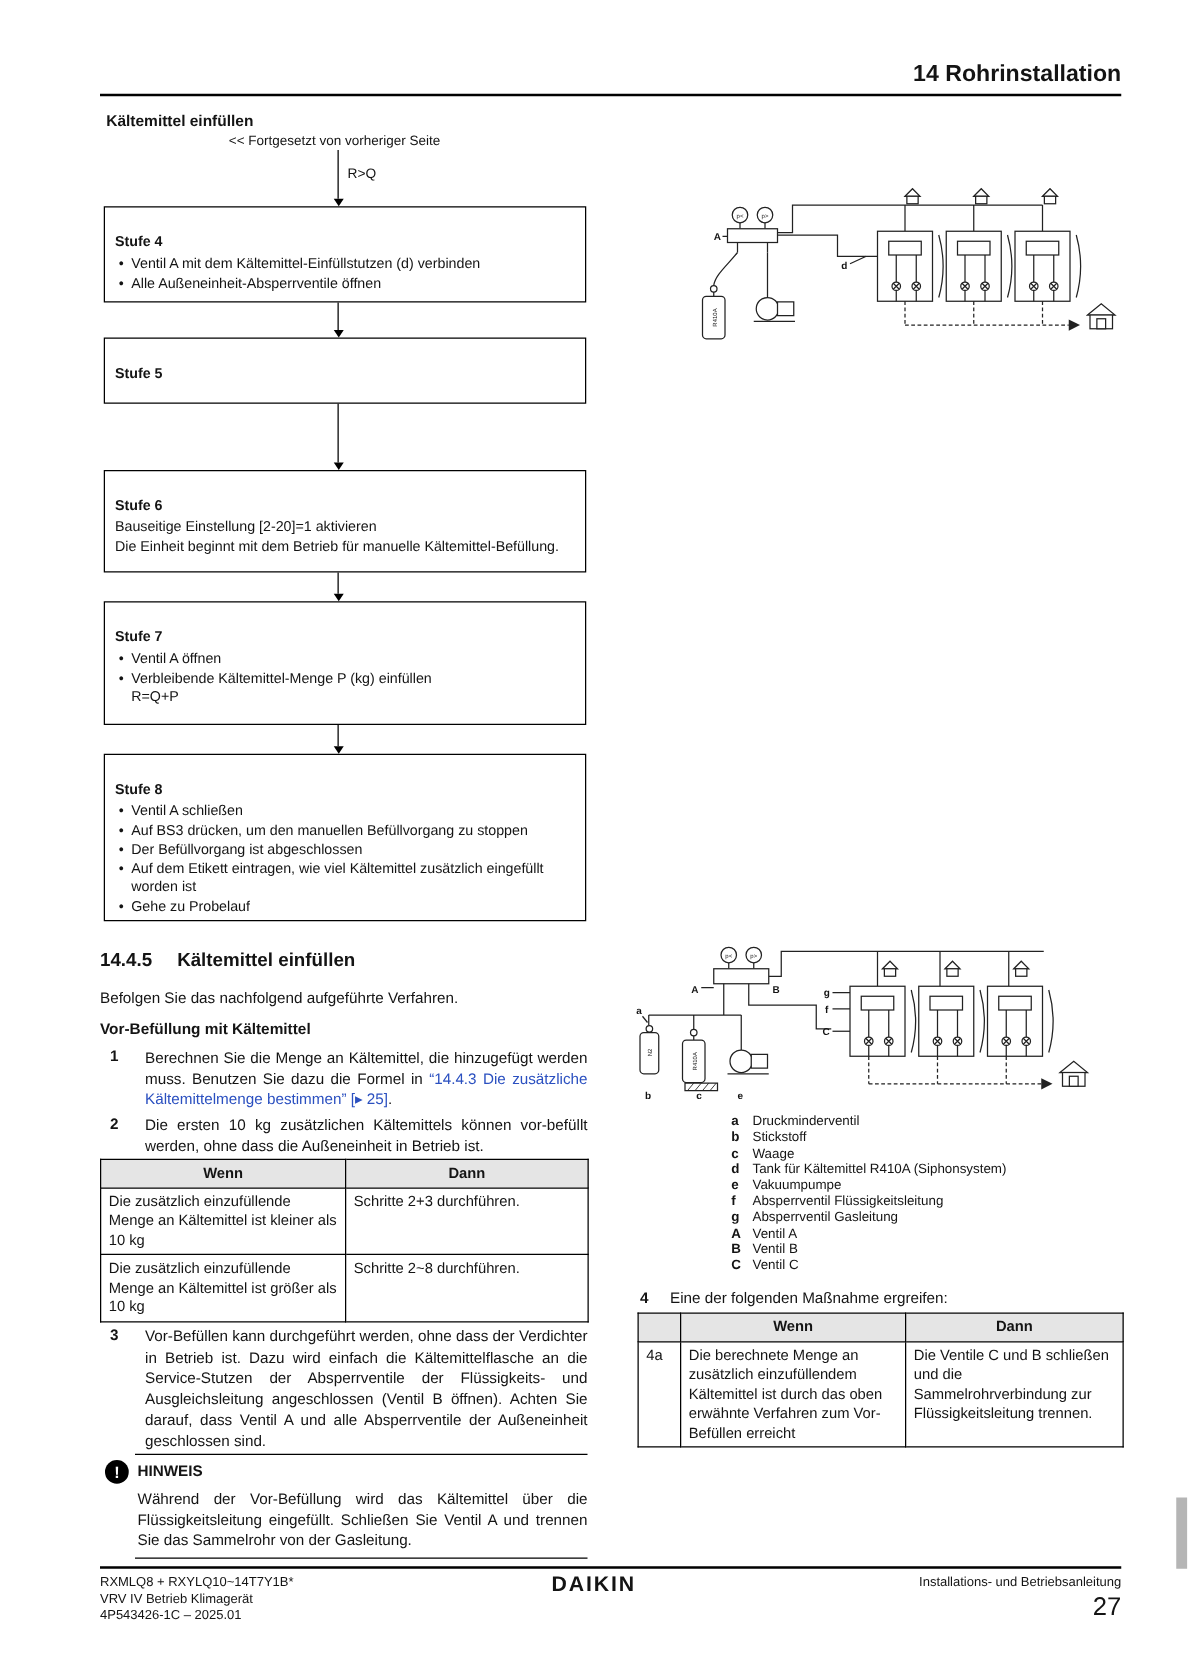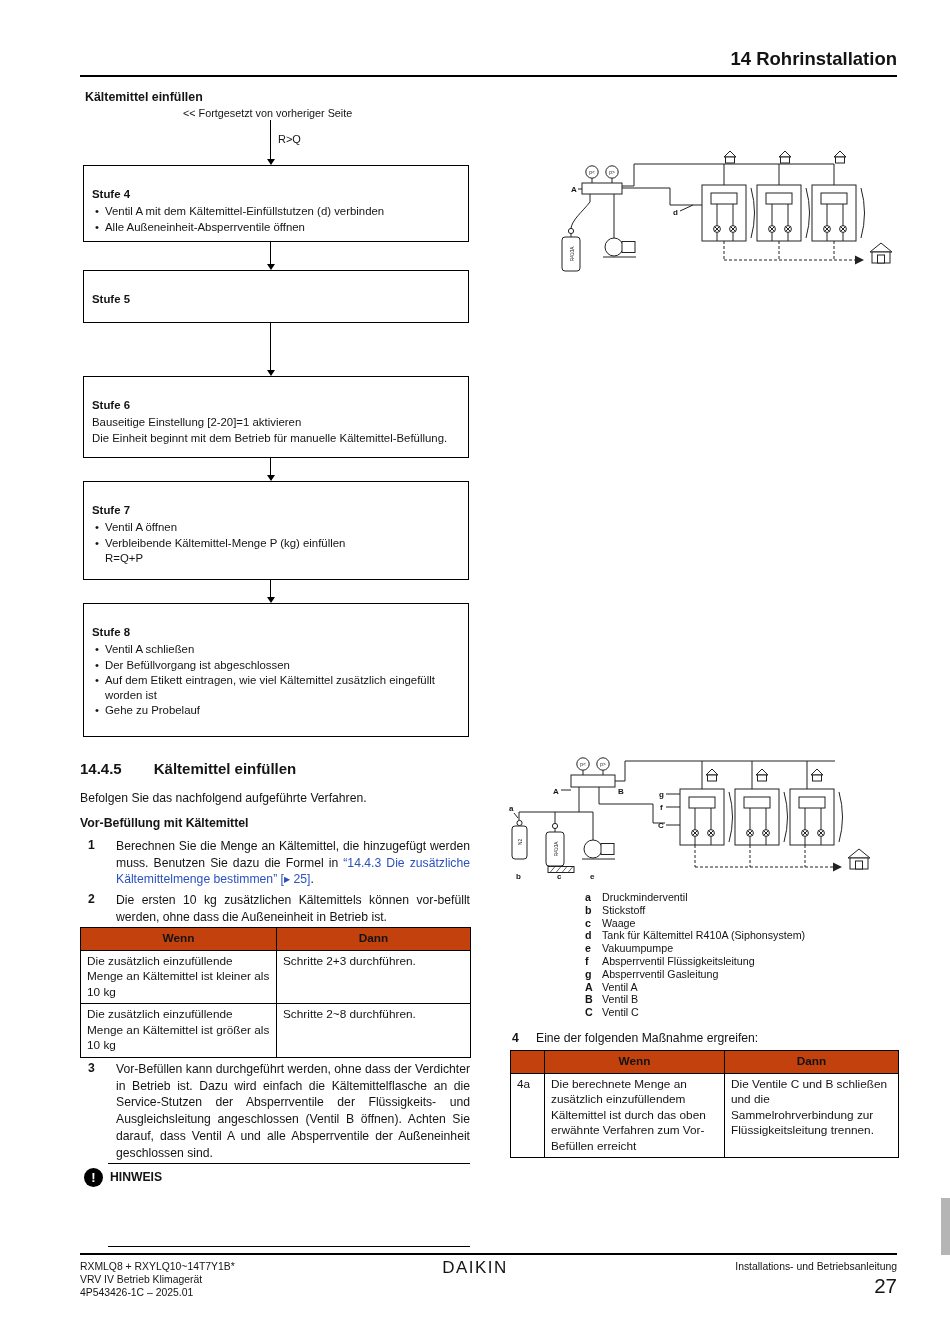--- a/index.html
+++ b/index.html
@@ -19,46 +19,46 @@
   .li{position:relative;padding-left:13px}
   .li::before{content:"•";position:absolute;left:3px}
   .subline{padding-left:13px}
   .flow-arrow{position:absolute;width:1px;background:#000}
   .flow-arrow::after{content:"";position:absolute;left:-3.5px;bottom:-6px;
       border-left:4px solid transparent;border-right:4px solid transparent;border-top:6px solid #000}
   .branch{font-size:11px}
 
   
   .h-sec{font-size:15px;font-weight:bold}
-  .h-sec .no{display:inline-block;margin-right:32px}
+  .h-sec .no{display:inline-block;margin-right:20px}
   .h-sub{font-size:12.3px;font-weight:bold}
   .para{font-size:12.2px;line-height:1.37;text-align:justify}
   .oneline{font-size:12.2px}
   .num-item{position:absolute}
   .num-item .n{position:absolute;left:0;top:0;font-weight:bold;font-size:12.2px}
   .num-item .body{margin-left:28px}
 
   table{border-collapse:collapse;width:100%;font-size:11.8px;line-height:1.32;table-layout:fixed}
   th,td{border:1px solid #000;padding:3px 6px;vertical-align:top;text-align:left;word-wrap:break-word}
-  th{background:#c2410c;text-align:center;font-weight:bold;padding:3px 2px}
+  th{background:#e5e5e5;text-align:center;font-weight:bold;padding:3px 2px}
 
   .xref{color:#2b50c0;text-decoration:none;cursor:pointer}
 
   .notice-icon{position:absolute;width:19px;height:19px;border-radius:50%;background:#000;color:#fff;
       font-weight:bold;font-size:13px;text-align:center;line-height:19px}
   .notice-title{font-size:12.2px;font-weight:bold}
 
   
   .legend{font-size:10.7px;line-height:12.8px}
   .legend-row{display:flex}
   .legend-row .lk{width:17px;flex:none;font-weight:bold}
 
   
   .f-small{font-size:10.4px;line-height:13px}
-  .logo{font-size:17px;font-weight:normal;letter-spacing:1.5px}
+  .logo{font-size:17px;font-weight:bold;letter-spacing:1.5px}
   .pageno{font-size:20.5px}
   .thumb-tab{position:absolute;right:0;width:9px;background:#b5b5b5}
 
   svg text{font-family:"Liberation Sans",sans-serif;fill:#141414}
   svg .dl{font-size:8px;font-weight:bold}
   svg .sm{font-size:4.8px}
 </style>
 </head>
 <body>
 
@@ -135,20 +135,21 @@
     <div class="t">Stufe 7</div>
     <div class="li">Ventil A öffnen</div>
     <div class="li">Verbleibende Kältemittel-Menge P (kg) einfüllen</div>
     <div class="subline">R=Q+P</div>
   </div>
   <div class="flow-arrow" style="left:270px;top:580px;height:17px"></div>
 
   <div class="flow-box" style="left:83px;top:603px;width:386px;height:134px">
     <div class="t">Stufe 8</div>
     <div class="li">Ventil A schließen</div>
+    <div class="li">Auf BS3 drücken, um den manuellen Befüllvorgang zu stoppen</div>
     <div class="li">Der Befüllvorgang ist abgeschlossen</div>
     <div class="li">Auf dem Etikett eintragen, wie viel Kältemittel zusätzlich eingefüllt worden ist</div>
     <div class="li">Gehe zu Probelauf</div>
   </div>
 
   <svg class="abs" style="left:552px;top:150px" width="348" height="128" viewBox="0 0 348 128">
     <path d="M70 36 H82 V14 H282 M172 14 V35 M227 14 V35 M282 14 V35" stroke="#222" fill="none"></path>
     <use href="#sym-minihouse" x="178" y="4"></use>
     <use href="#sym-minihouse" x="233" y="4"></use>
     <use href="#sym-minihouse" x="288" y="4"></use>
@@ -224,20 +225,21 @@
   </div>
 
   <div class="num-item" style="left:88px;top:1061px;width:382px">
     <span class="n">3</span>
     <div class="body para">Vor-Befüllen kann durchgeführt werden, ohne dass der Verdichter in Betrieb ist. Dazu wird einfach die Kältemittelflasche an die Service-Stutzen der Absperrventile der Flüssigkeits- und Ausgleichsleitung angeschlossen (Ventil B öffnen). Achten Sie darauf, dass Ventil A und alle Absperrventile der Außeneinheit geschlossen sind.</div>
   </div>
 
   <div class="thinline" style="left:108px;top:1163px;width:362px"></div>
   <div class="notice-icon" style="left:84px;top:1168px">!</div>
   <div class="abs notice-title" style="left:110px;top:1170px">HINWEIS</div>
+  <div class="abs para" style="left:110px;top:1191px;width:360px">Während der Vor-Befüllung wird das Kältemittel über die Flüssigkeitsleitung eingefüllt. Schließen Sie Ventil A und trennen Sie das Sammelrohr von der Gasleitung.</div>
   <div class="thinline" style="left:108px;top:1246px;width:362px"></div>
 
   <svg class="abs" style="left:505px;top:752px" width="395" height="140" viewBox="0 0 395 140">
     <path d="M110 29 H120 V9 H330 M197 9 V37 M247 9 V37 M302 9 V37" stroke="#222" fill="none"></path>
     <use href="#sym-minihouse" x="207" y="20"></use>
     <use href="#sym-minihouse" x="257" y="20"></use>
     <use href="#sym-minihouse" x="312" y="20"></use>
 
     <use href="#sym-gauge" x="78" y="12"></use>
     <use href="#sym-gauge" x="98" y="12"></use>

